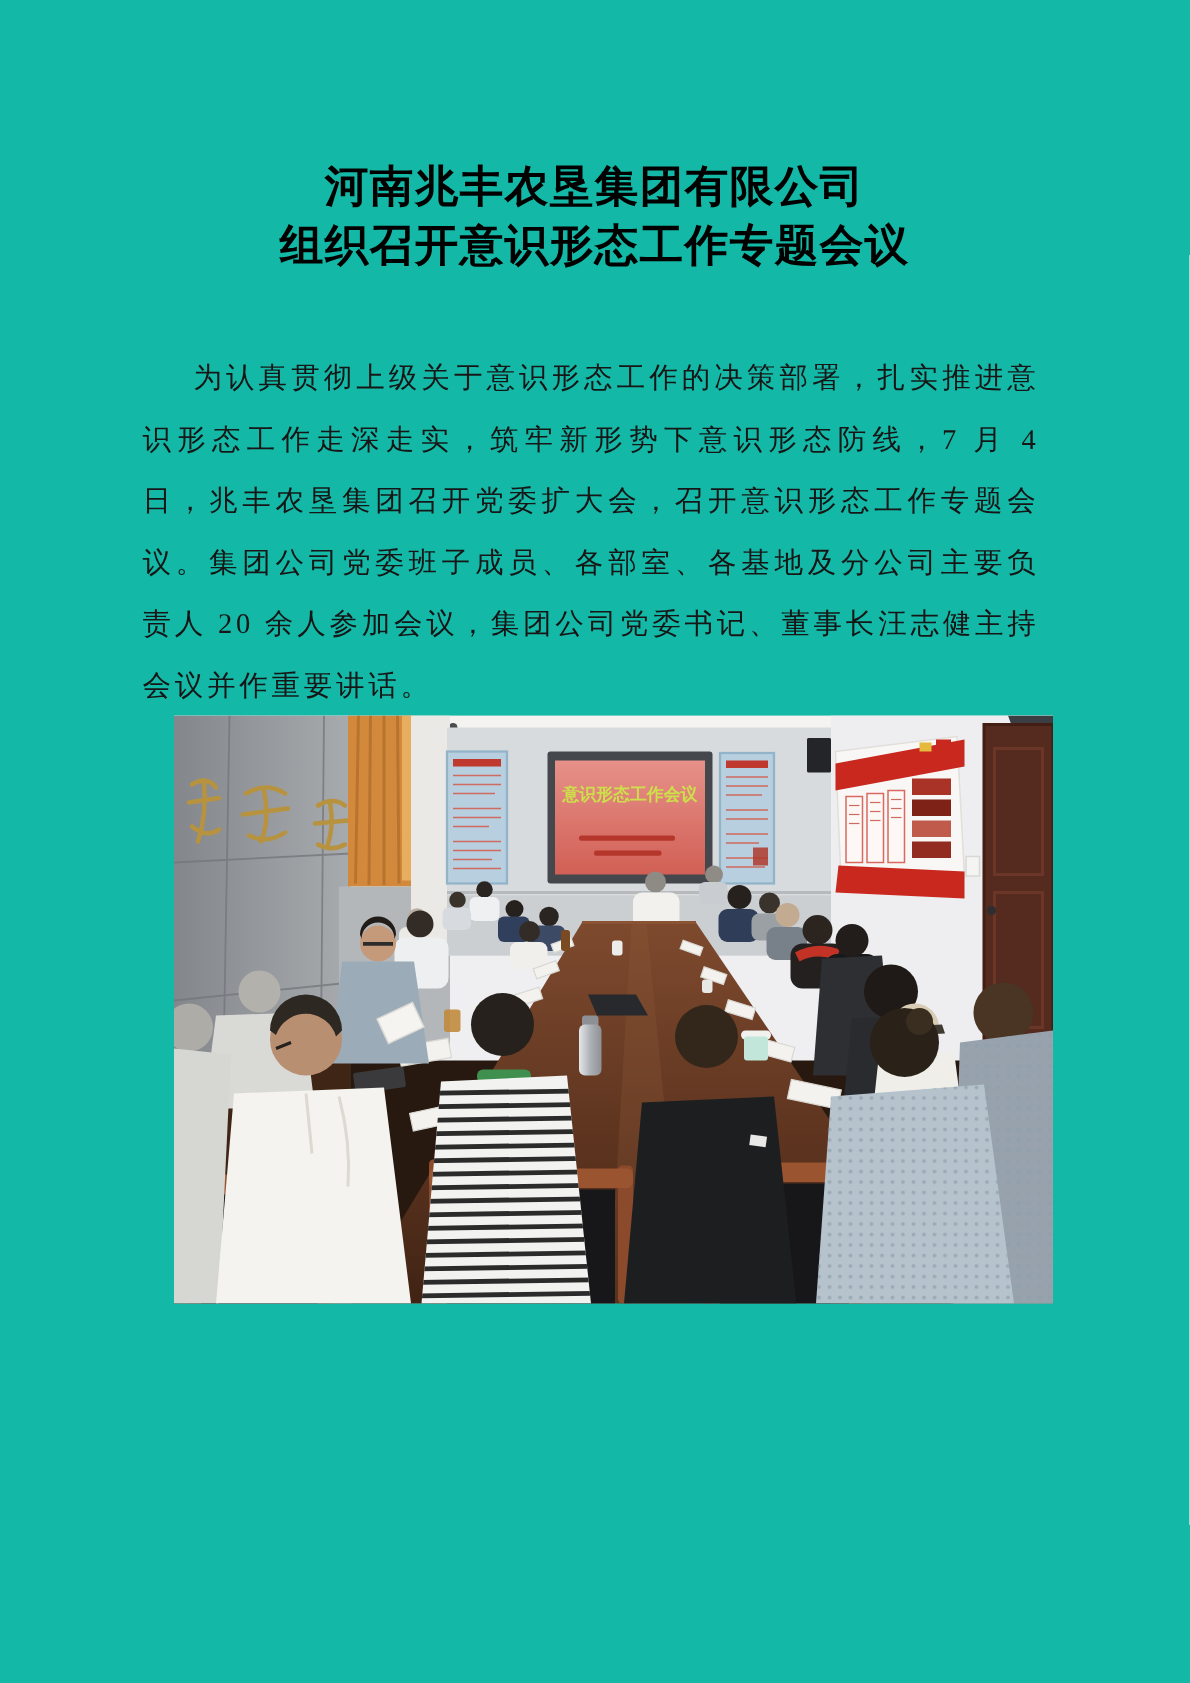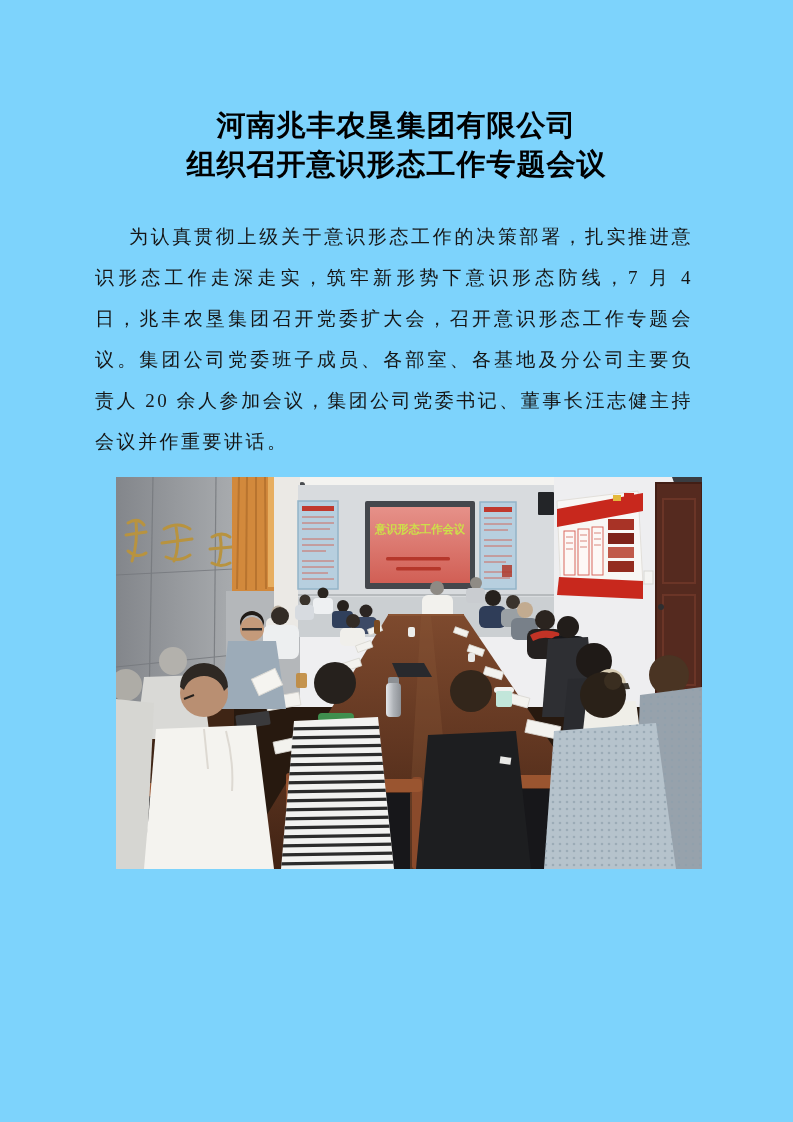--- a/index.html
+++ b/index.html
@@ -1,30 +1,30 @@
 <!DOCTYPE html>
 <html><head>
 <meta charset="utf-8">
 <style>
   html,body{margin:0;padding:0;background:#ffffff;}
   .page{
-    position:relative;width:793px;height:1122px;background:#7dd3fc;overflow:hidden;
+    position:relative;width:793px;height:1122px;background:#14b8a6;overflow:hidden;
     font-family:"Liberation Serif","DejaVu Serif",serif;color:#1a1a1a;
   }
   .doc-title{
     position:absolute;top:106px;left:0;width:793px;text-align:center;
     font-size:29px;font-weight:bold;line-height:39px;letter-spacing:1px;color:#000;
   }
   .para{
     position:absolute;left:95px;width:598px;
     font-size:19px;line-height:41px;letter-spacing:2.5px;
     text-align:justify;text-justify:inter-character;color:#161616;
   }
   .para.first-indent{text-indent:34px;}
-  #para1{top:216px;}
+  #para1{top:232px;}
   #para2{top:872px;}
   .photo-fig{
     position:absolute;left:104px;top:465px;width:586px;height:392px;margin:0;padding:12px;
     line-height:0;
   }
   .photo-fig svg{display:block;}
 </style>
 </head>
 <body>
 

